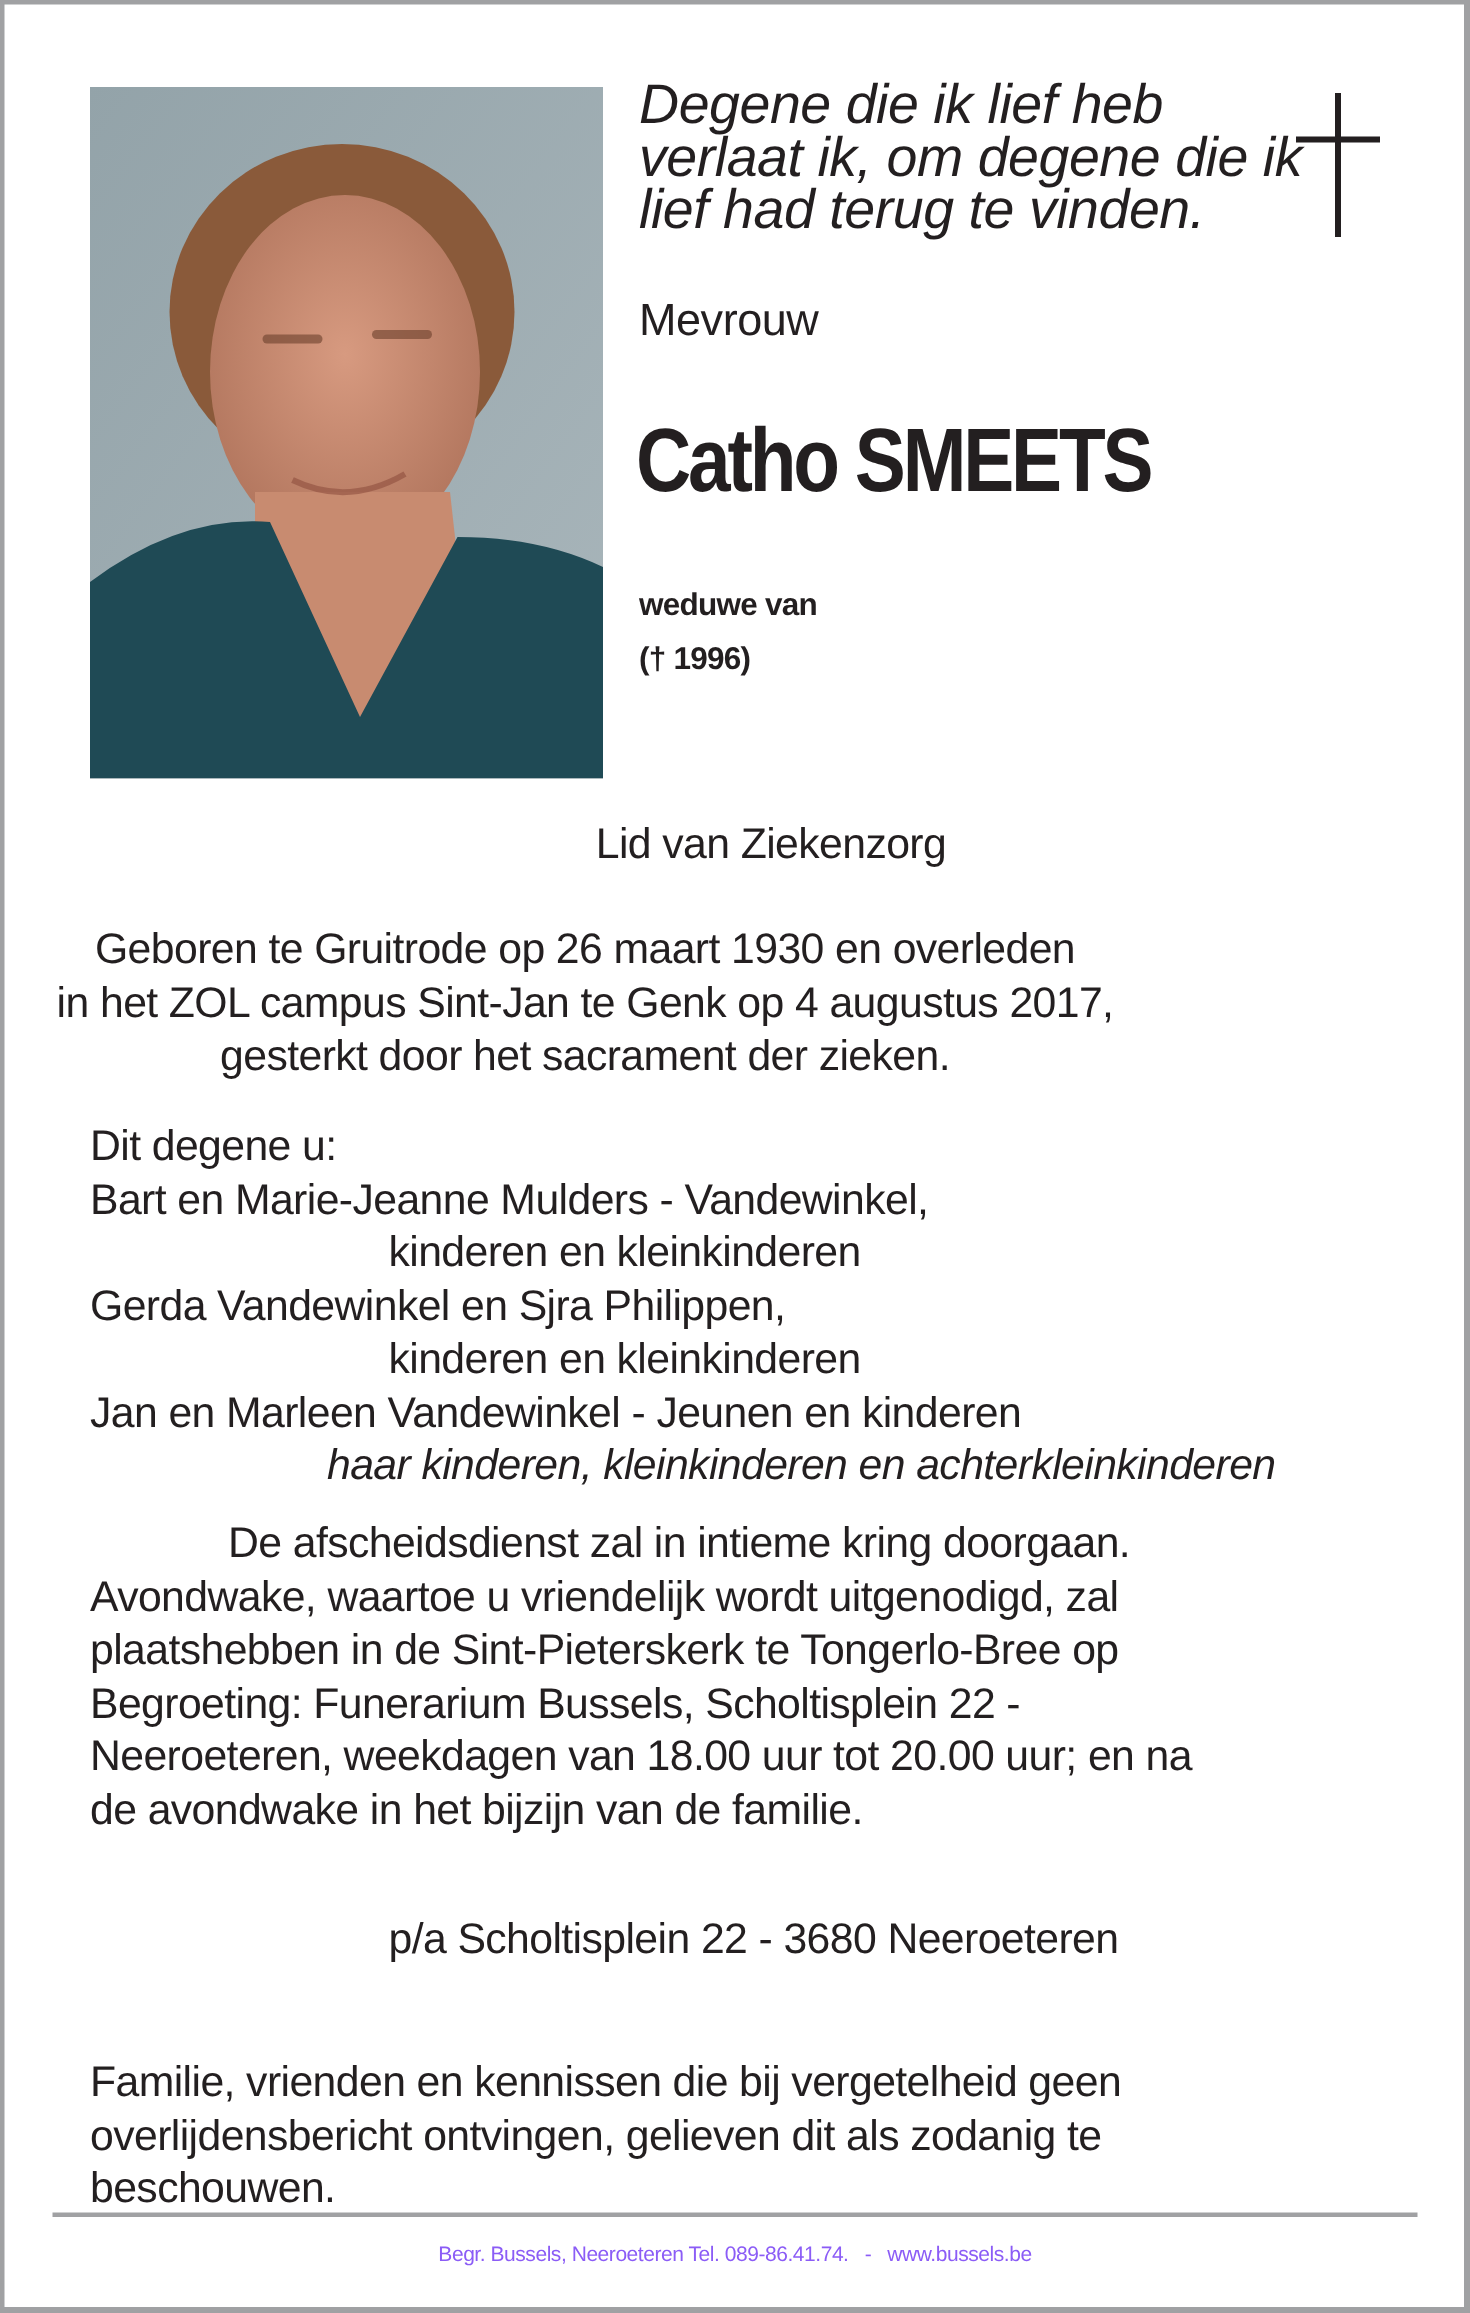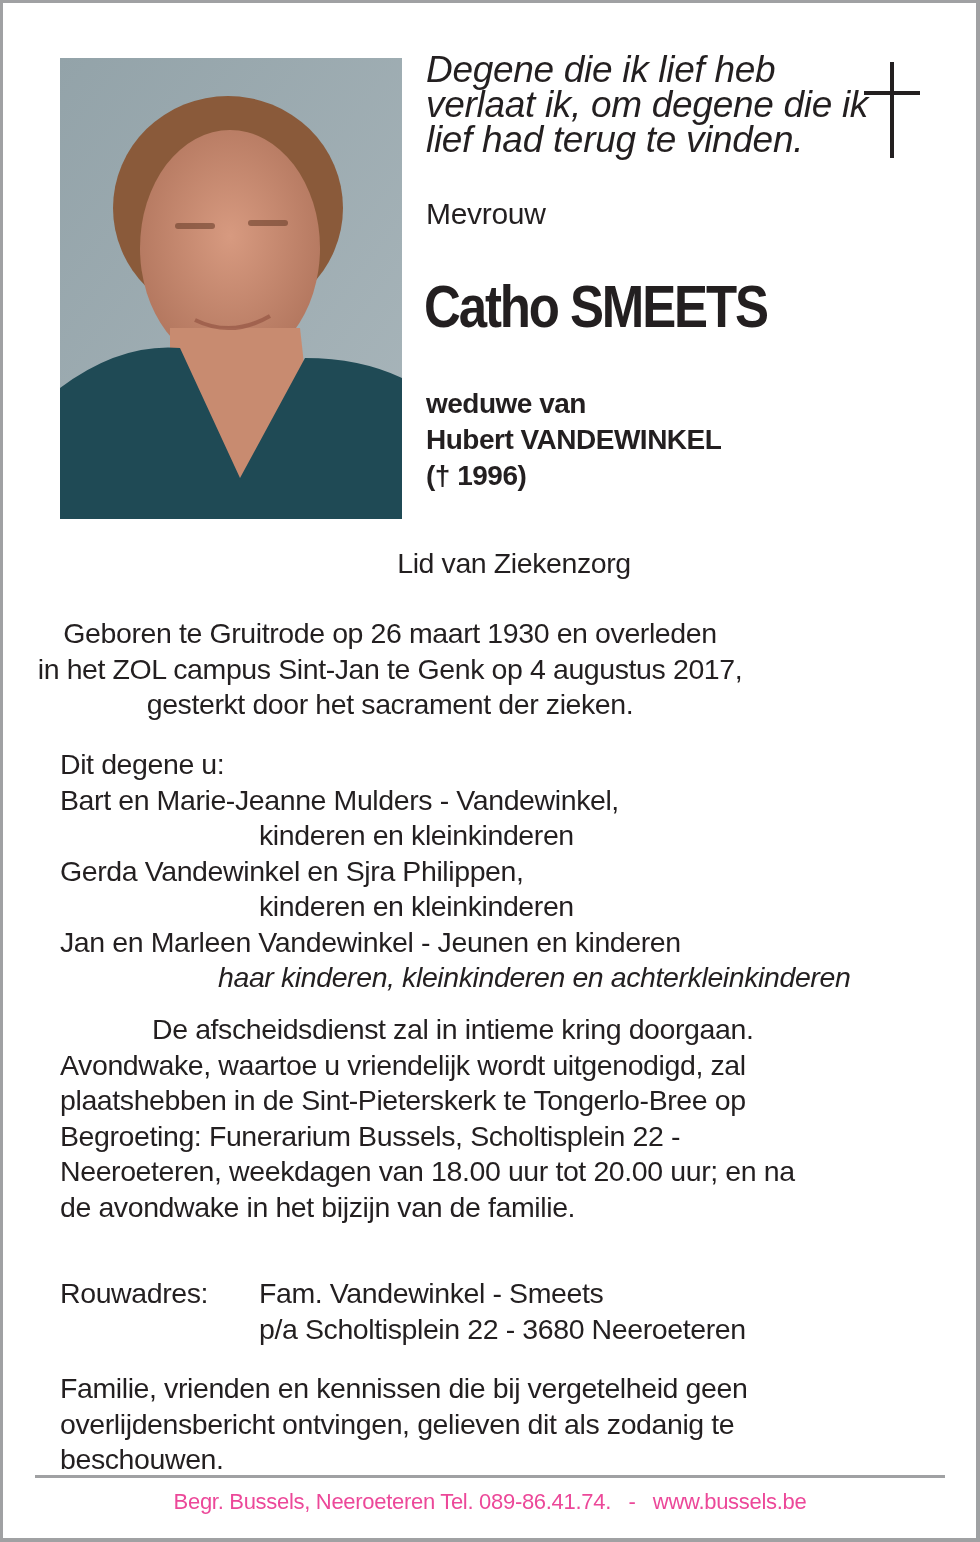--- a/index.html
+++ b/index.html
@@ -13,40 +13,40 @@
   .photo svg { display:block; width:100%; height:100%; }
   .cross { position:absolute; left:864px; top:62px; width:56px; height:96px; }
   .cross .v { position:absolute; left:26px; top:0; width:4px; height:96px; background:#231f20; }
   .cross .h { position:absolute; left:0; top:29px; width:56px; height:4px; background:#231f20; }
   .poem { position:absolute; left:426px; top:52px; font-size:37px; line-height:35px;
           font-style:italic; letter-spacing:-0.3px; }
   .poem div { white-space:nowrap; }
   .salutation { position:absolute; left:426px; top:196px; font-size:30px; line-height:36px; letter-spacing:-0.3px; }
   .name { position:absolute; left:424px; top:272px; font-size:60px; line-height:70px; font-weight:bold;
           letter-spacing:-2.5px; transform:scaleX(0.85); transform-origin:left center; white-space:nowrap; }
-  .spouse { position:absolute; left:426px; top:386px; font-size:28px; line-height:36px; font-weight:bold;
+  .spouse { position:absolute; left:426px; top:386px; font-size:21px; line-height:36px; font-weight:bold;
             letter-spacing:-0.5px; }
   .spouse div { white-space:nowrap; }
   .member { position:absolute; left:0; width:980px; top:546px; text-align:center; font-size:28.5px; line-height:34px; letter-spacing:-0.4px;padding-left:48px; }
   .birth { position:absolute; left:0; width:780px; top:616px; text-align:center; font-size:28.5px; line-height:35.5px; letter-spacing:-0.4px; }
   .birth div { white-space:nowrap; }
   .family { position:absolute; left:60px; top:747px; width:880px; font-size:28.5px; line-height:35.5px; letter-spacing:-0.4px; }
   .family div { white-space:nowrap; }
   .family .ind { padding-left:199px; }
   .family .it { font-style:italic; padding-left:158px; }
   .service { position:absolute; left:60px; top:1012px; width:880px; font-size:28.5px; line-height:35.5px; letter-spacing:-0.4px; }
   .service div { white-space:nowrap; }
   .service .first { padding-left:92px; }
   .address { position:absolute; left:60px; top:1276px; font-size:28.5px; line-height:35.5px; letter-spacing:-0.4px; }
   .address .row { display:flex; white-space:nowrap; }
   .address .lbl { width:199px; }
   .notice { position:absolute; left:60px; top:1371px; font-size:28.5px; line-height:35.5px; letter-spacing:-0.4px; }
   .notice div { white-space:nowrap; }
   .divider { position:absolute; left:35px; top:1475px; width:910px; height:3px; background:#a0a1a3; }
-  .footer { position:absolute; left:0; width:980px; top:1487px; text-align:center; font-size:22px; line-height:30px; letter-spacing:-0.3px; color:#ec4899; white-space:pre; }
+  .footer { position:absolute; left:0; width:980px; top:1487px; text-align:center; font-size:14px; line-height:30px; letter-spacing:-0.3px; color:#8b5cf6; white-space:pre; }
 </style>
 </head>
 <body>
 
 <div class="frame"></div>
 
 <div class="photo">
   <svg viewBox="0 0 342 461" preserveAspectRatio="none">
     <defs>
       <linearGradient id="bg" x1="0" y1="0" x2="1" y2="1">
@@ -84,21 +84,20 @@
   <div>verlaat ik, om degene die ik</div>
   <div>lief had terug te vinden.</div>
 </div>
 
 <div class="salutation">Mevrouw</div>
 
 <div class="name">Catho SMEETS</div>
 
 <div class="spouse">
   <div>weduwe van</div>
-  <div>Hubert VANDEWINKEL</div>
   <div>(† 1996)</div>
 </div>
 
 <div class="member">Lid van Ziekenzorg</div>
 
 <div class="birth">
   <div>Geboren te Gruitrode op 26 maart 1930 en overleden</div>
   <div>in het ZOL campus Sint-Jan te Genk op 4 augustus 2017,</div>
   <div>gesterkt door het sacrament der zieken.</div>
 </div>
@@ -117,24 +116,20 @@
   <div class="first">De afscheidsdienst zal in intieme kring doorgaan.</div>
   <div>Avondwake, waartoe u vriendelijk wordt uitgenodigd, zal</div>
   <div>plaatshebben in de Sint-Pieterskerk te Tongerlo-Bree op</div>
   <div>Begroeting: Funerarium Bussels, Scholtisplein 22 -</div>
   <div>Neeroeteren, weekdagen van 18.00 uur tot 20.00 uur; en na</div>
   <div>de avondwake in het bijzijn van de familie.</div>
 </div>
 
 <div class="address">
   <div class="row">
-    <span class="lbl">Rouwadres:</span>
-    <span>Fam. Vandewinkel - Smeets</span>
-  </div>
-  <div class="row">
     <span class="lbl"></span>
     <span>p/a Scholtisplein 22 - 3680 Neeroeteren</span>
   </div>
 </div>
 
 <div class="notice">
   <div>Familie, vrienden en kennissen die bij vergetelheid geen</div>
   <div>overlijdensbericht ontvingen, gelieven dit als zodanig te</div>
   <div>beschouwen.</div>
 </div>

